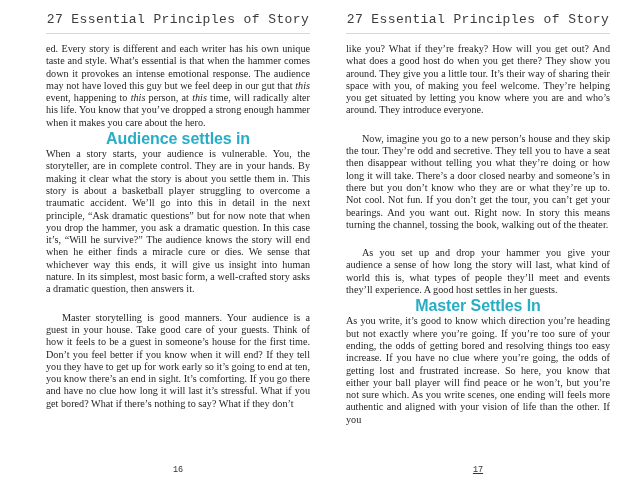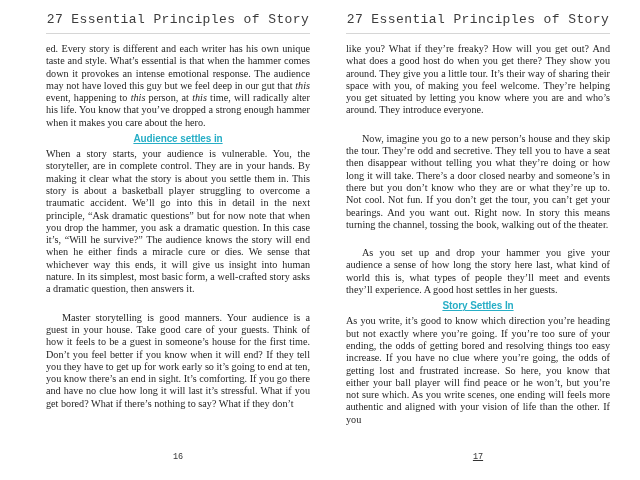--- a/index.html
+++ b/index.html
@@ -32,32 +32,31 @@
     color: #1e1e1e;
     text-align: justify;
   }
   .page-body p { text-align: justify; }
   .page-body p.indent { text-indent: 16px; margin-top: 16px; }
   .page-body em { font-style: italic; }
 
   .section-heading {
     font-family: "Liberation Sans", sans-serif;
     font-weight: 700;
-    font-size: 10px;
+    font-size: 16px;
     line-height: 14px;
     letter-spacing: -0.1px;
     color: var(--accent, #27aec6);
     text-align: center;
     margin: 3px 0 2px 0;
-    text-decoration: underline;
   }
 
   .page-number {
     position: absolute;
-    bottom: 18px;
+    bottom: 5px;
     text-align: center;
     font-family: "Liberation Mono", "DejaVu Sans Mono", monospace;
     font-size: 8.5px;
     color: #333333;
   }
   .page.left  .page-number { left: 46px; right: 10px; }
   .page.right .page-number { left: 26px; right: 30px; text-decoration: underline; }
 </style>
 </head>
 <body>
@@ -75,20 +74,20 @@
       </div>
     <div class="page-number">16</div>
   </div>
 
   <div class="page right">
     <div class="running-header">27 Essential Principles of Story</div>
     <hr class="header-rule">
     <div class="page-body">
         <p class=""><span>like you? What if they’re freaky? How will you get out? And what does a good host do when you get there? They show you around. They give you a little tour. It’s their way of sharing their space with you, of making you feel welcome. They’re helping you get situated by letting you know where you are and who’s around. They introduce everyone.</span></p>
         <p class="indent"><span>Now, imagine you go to a new person’s house and they skip the tour. They’re odd and secretive. They tell you to have a seat then disappear without telling you what they’re doing or how long it will take. There’s a door closed nearby and someone’s in there but you don’t know who they are or what they’re up to. Not cool. Not fun. If you don’t get the tour, you can’t get your bearings. And you want out. Right now. In story this means turning the channel, tossing the book, walking out of the theater.</span></p>
-        <p class="indent"><span>As you set up and drop your hammer you give your audience a sense of how long the story here last, what kind of world this is, what types of people they’ll meet and events they’ll experience. A good host settles in her guests.</span></p>
-        <h3 class="section-heading">Story Settles In</h3>
+        <p class="indent"><span>As you set up and drop your hammer you give your audience a sense of how long the story will last, what kind of world this is, what types of people they’ll meet and events they’ll experience. A good host settles in her guests.</span></p>
+        <h3 class="section-heading">Master Settles In</h3>
         <p class=""><span>As you write, it’s good to know which direction you’re heading but not exactly where you’re going. If you’re too sure of your ending, the odds of getting bored and resolving things too easy increase. If you have no clue where you’re going, the odds of getting lost and frustrated increase. So here, you know that either your ball player will find peace or he won’t, but you’re not sure which. As you write scenes, one ending will feels more authentic and aligned with your vision of life than the other. If you</span></p>
       </div>
     <div class="page-number">17</div>
   </div>
 
 </div>
 
 </body></html>

